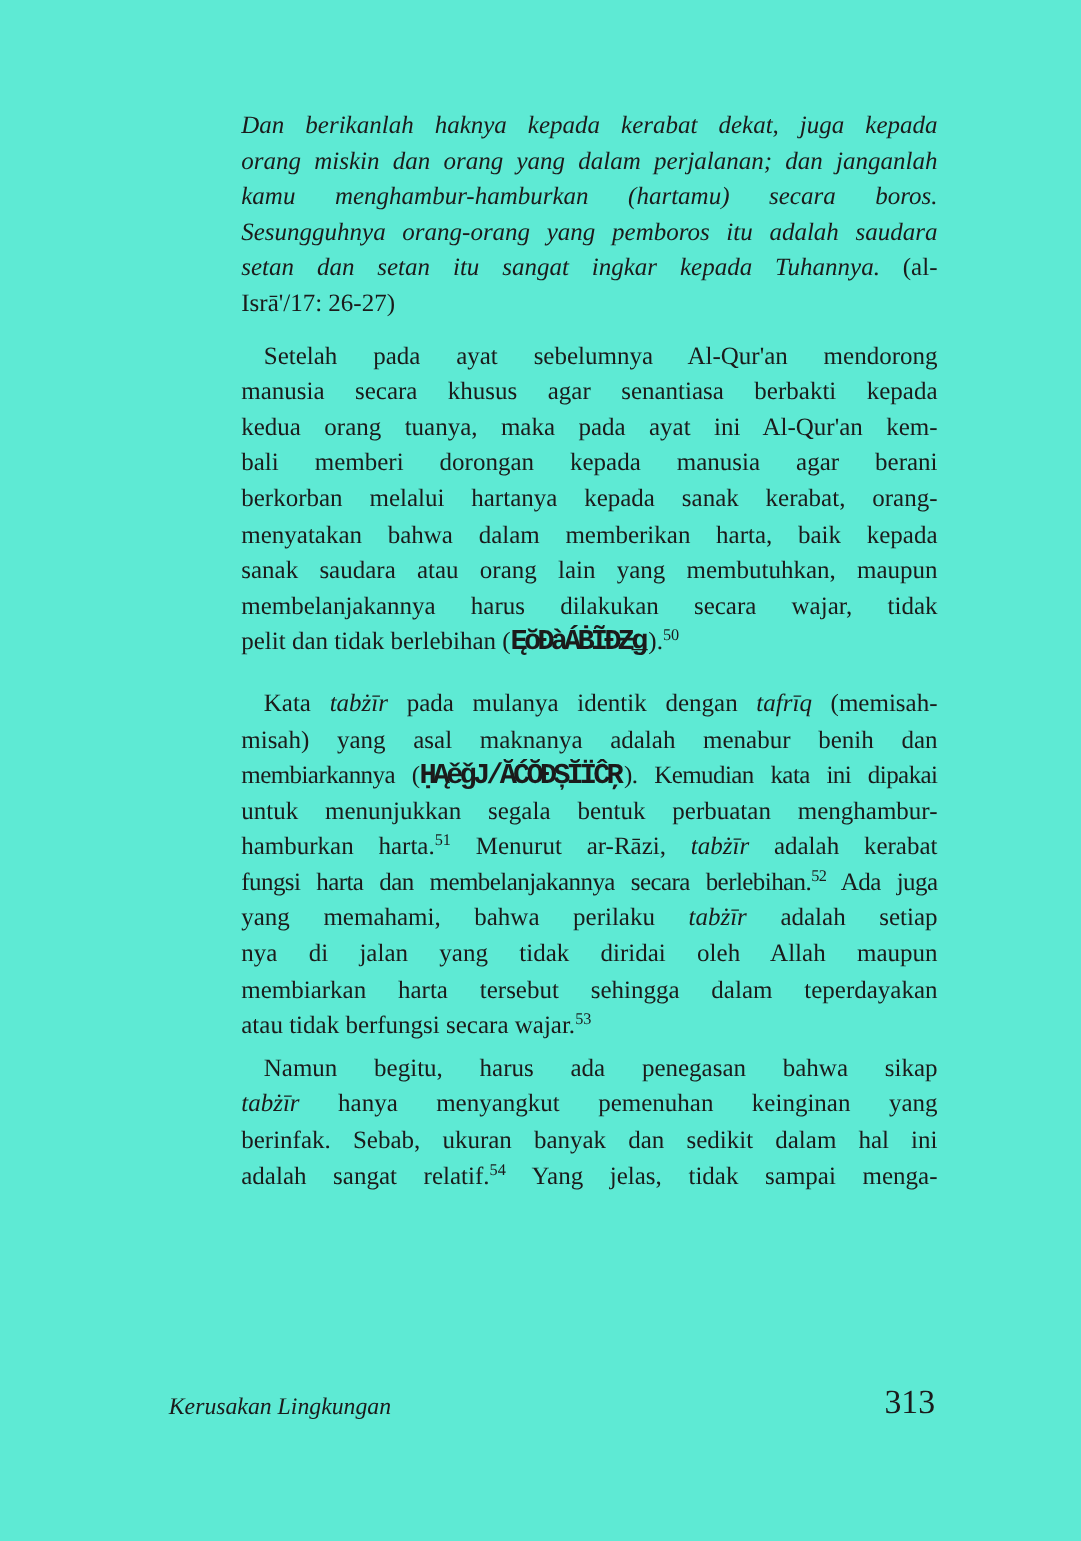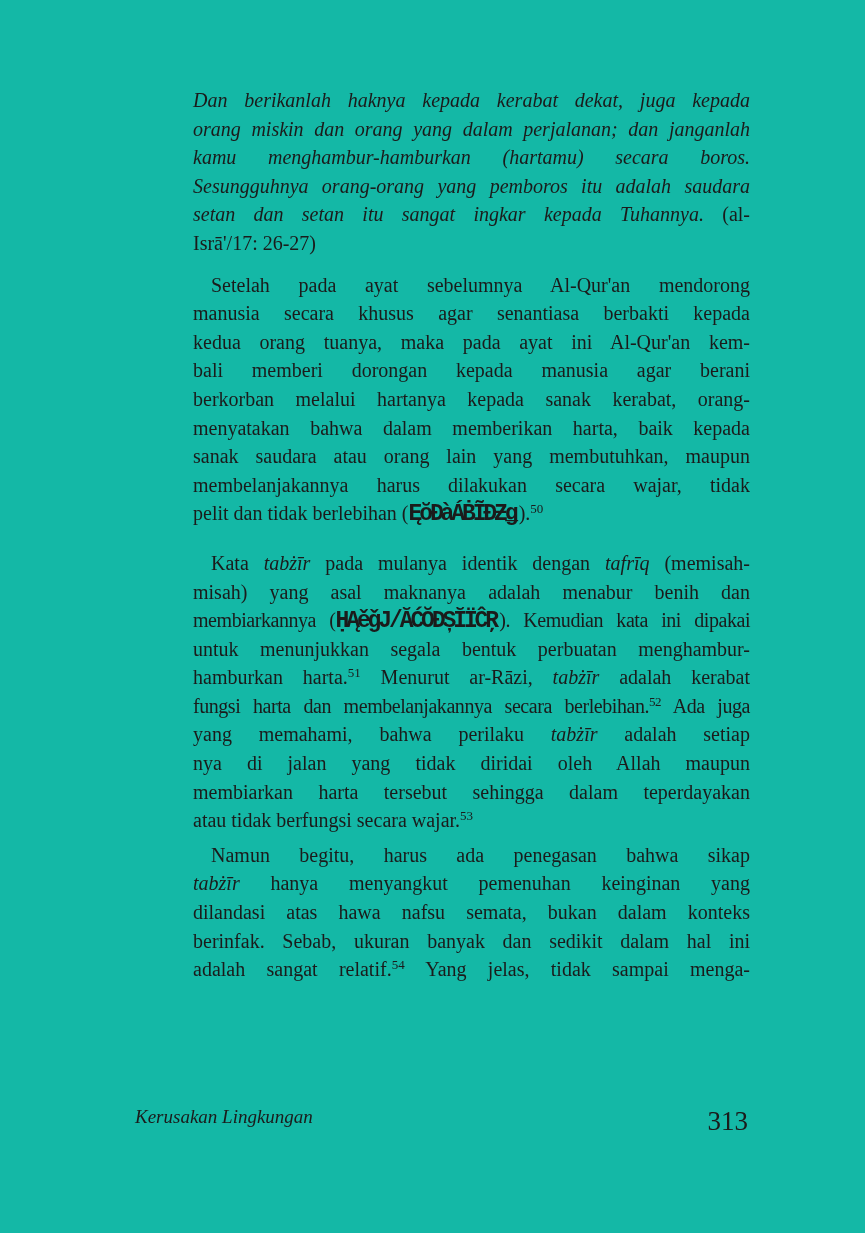--- a/index.html
+++ b/index.html
@@ -4,21 +4,21 @@
 <style>
   html, body {
     margin: 0;
     padding: 0;
     background: #ffffff;
   }
   .page {
     position: relative;
     width: 865px;
     height: 1233px;
-    background: #14b8a6;
+    background: #5eead4;
     color: #1b1b1b;
     font-family: "Liberation Serif", "DejaVu Serif", serif;
     overflow: hidden;
   }
   .content {
     position: absolute;
     left: 193px;
     top: 86px;
     width: 557px;
   }
@@ -64,21 +64,21 @@
     padding-right: 0.14em;
   }
 
   .footer {
     position: absolute;
     left: 135px;
     right: 117px;
     top: 1106px;
     display: flex;
     justify-content: space-between;
-    align-items: flex-start;
+    align-items: flex-end;
   }
   .f-left {
     font-style: italic;
     font-size: 19px;
   }
   .f-right {
     font-size: 27px;
   }
 </style>
 </head>
@@ -113,21 +113,20 @@
         <div class="ln"><span class="run">hamburkan harta.</span><span class="sup">51</span><span class="run"> Menurut ar-Rāzi, </span><span class="it">tabżīr</span><span class="run"> adalah kerabat</span></div>
         <div class="ln tight"><span class="run">fungsi harta dan membelanjakannya secara berlebihan.</span><span class="sup">52</span><span class="run"> Ada juga</span></div>
         <div class="ln"><span class="run">yang memahami, bahwa perilaku </span><span class="it">tabżīr</span><span class="run"> adalah setiap</span></div>
         <div class="ln"><span class="run">nya di jalan yang tidak diridai oleh Allah maupun</span></div>
         <div class="ln"><span class="run">membiarkan harta tersebut sehingga dalam teperdayakan</span></div>
         <div class="ln end"><span class="run">atau tidak berfungsi secara wajar.</span><span class="sup">53</span></div>
       </div>
       <div class="blk para b4">
         <div class="ln ind"><span class="run">Namun begitu, harus ada penegasan bahwa sikap</span></div>
         <div class="ln"><span class="it">tabżīr</span><span class="run"> hanya menyangkut pemenuhan keinginan yang</span></div>
-        <div class="ln"><span class="run">dilandasi atas hawa nafsu semata, bukan dalam konteks</span></div>
         <div class="ln"><span class="run">berinfak. Sebab, ukuran banyak dan sedikit dalam hal ini</span></div>
         <div class="ln"><span class="run">adalah sangat relatif.</span><span class="sup">54</span><span class="run"> Yang jelas, tidak sampai menga-</span></div>
       </div>
     </div>
   <div class="footer">
     <span class="f-left">Kerusakan Lingkungan</span>
     <span class="f-right">313</span>
   </div>
 </div>
 

